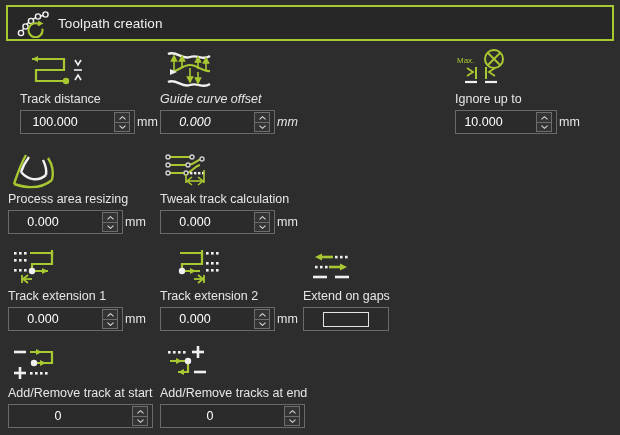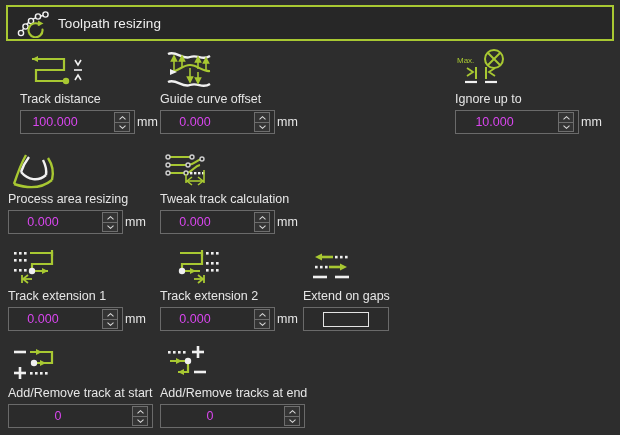--- a/index.html
+++ b/index.html
@@ -82,21 +82,21 @@
     display: flex;
     align-items: stretch;
     position: relative;
   }
   .spin-value {
     flex: 1 1 auto;
     display: flex;
     align-items: center;
     justify-content: center;
     font-size: 12.5px;
-    color: #d946ef;
+    color: #ffffff;
     padding-right: 28px;
     padding-left: 4px;
     white-space: nowrap;
     user-select: none;
   }
   .spin-btns {
     width: 18px;
     flex: 0 0 auto;
     display: flex;
     flex-direction: column;
@@ -161,21 +161,21 @@
       <circle cx="5" cy="25" r="2.6" fill="#2b2b2b" stroke="#f2f2f2" stroke-width="1.4"></circle>
       <circle cx="9.5" cy="18.5" r="2.6" fill="#2b2b2b" stroke="#f2f2f2" stroke-width="1.4"></circle>
       <circle cx="15" cy="13" r="2.6" fill="#2b2b2b" stroke="#f2f2f2" stroke-width="1.4"></circle>
       <circle cx="22" cy="8.5" r="2.6" fill="#2b2b2b" stroke="#f2f2f2" stroke-width="1.4"></circle>
       <circle cx="29.5" cy="6.5" r="2.6" fill="#2b2b2b" stroke="#f2f2f2" stroke-width="1.4"></circle>
 
       <path d="M 23.5 16.5 A 7 7 0 1 0 26.5 21.5" fill="none" stroke="#a8c832" stroke-width="2.1" stroke-linecap="round"></path>
       <polygon points="22,12.5 27.5,15.5 21.8,18.2" fill="#a8c832"></polygon>
     </svg>
   </span>
-  <span id="header-title">Toolpath resizing</span>
+  <span id="header-title">Toolpath creation</span>
 </div>
 
 <div class="row" style="top:48px;">
 
   <div class="field" style="left:20px;">
     <div class="field-icon">
       <svg width="62" height="42" viewBox="0 0 62 42">
         <polyline points="12,11 44,11 44,22 16,22 16,33 46,33" fill="none" stroke="#a8c832" stroke-width="2.2"></polyline>
         <polygon points="12,11 18,8 18,14" fill="#a8c832"></polygon>
         <circle cx="46" cy="33" r="3.2" fill="#a8c832"></circle>
@@ -198,21 +198,21 @@
             <svg class="chev" viewBox="0 0 7 4">
                 <polyline points="0.5,0.7 3.5,3.3 6.5,0.7" fill="none" stroke="#d8d8d8" stroke-width="1.1"></polyline>
               </svg>
           </span>
         </span>
       </div>
       <span class="unit">mm</span>
     </div>
   </div>
 
-  <div class="field" style="left:160px;">
+  <div class="field" style="left:160px;font-style:italic;">
     <div class="field-icon">
       <svg width="56" height="42" viewBox="0 0 56 42">
         <path d="M 8 6 C 16 2, 22 12, 30 9 C 38 6, 42 13, 50 8" fill="none" stroke="#f0f0f0" stroke-width="2.4"></path>
         <path d="M 8 34 C 16 30, 22 40, 30 37 C 38 34, 42 41, 50 36" fill="none" stroke="#f0f0f0" stroke-width="2.4"></path>
         <path d="M 10 24 C 18 24, 22 17, 30 17 C 38 17, 42 24, 50 23" fill="none" stroke="#a8c832" stroke-width="2.2"></path>
         <g stroke="#a8c832" stroke-width="1.6" fill="#a8c832">
           <line x1="14" y1="22" x2="14" y2="11"></line>
             <polygon points="14,8 11.5,13 16.5,13"></polygon>
           <line x1="22" y1="20" x2="22" y2="11"></line>
             <polygon points="22,8 19.5,13 24.5,13"></polygon>
@@ -260,21 +260,21 @@
         <polyline points="12,20 18,24 12,28" fill="none" stroke="#a8c832" stroke-width="1.8"></polyline>
         <line x1="21" y1="19" x2="21" y2="31" stroke="#a8c832" stroke-width="2"></line>
         <line x1="31" y1="19" x2="31" y2="31" stroke="#a8c832" stroke-width="2"></line>
         <polyline points="40,20 34,24 40,28" fill="none" stroke="#a8c832" stroke-width="1.8"></polyline>
         <line x1="10" y1="34" x2="22" y2="34" stroke="#f0f0f0" stroke-width="2.2"></line>
         <line x1="30" y1="34" x2="42" y2="34" stroke="#f0f0f0" stroke-width="2.2"></line>
       </svg>
     </div>
     <div class="field-label">Ignore up to</div>
     <div class="spin-wrap">
-      <div class="spinbox" style="width:124px;">
+      <div class="spinbox" style="width:102px;">
         <span class="spin-value">10.000</span>
         <span class="spin-btns">
           <span class="spin-btn up">
             <svg class="chev" viewBox="0 0 7 4">
                 <polyline points="0.5,3.3 3.5,0.7 6.5,3.3" fill="none" stroke="#d8d8d8" stroke-width="1.1"></polyline>
               </svg>
           </span>
           <span class="spin-btn down">
             <svg class="chev" viewBox="0 0 7 4">
                 <polyline points="0.5,0.7 3.5,3.3 6.5,0.7" fill="none" stroke="#d8d8d8" stroke-width="1.1"></polyline>

